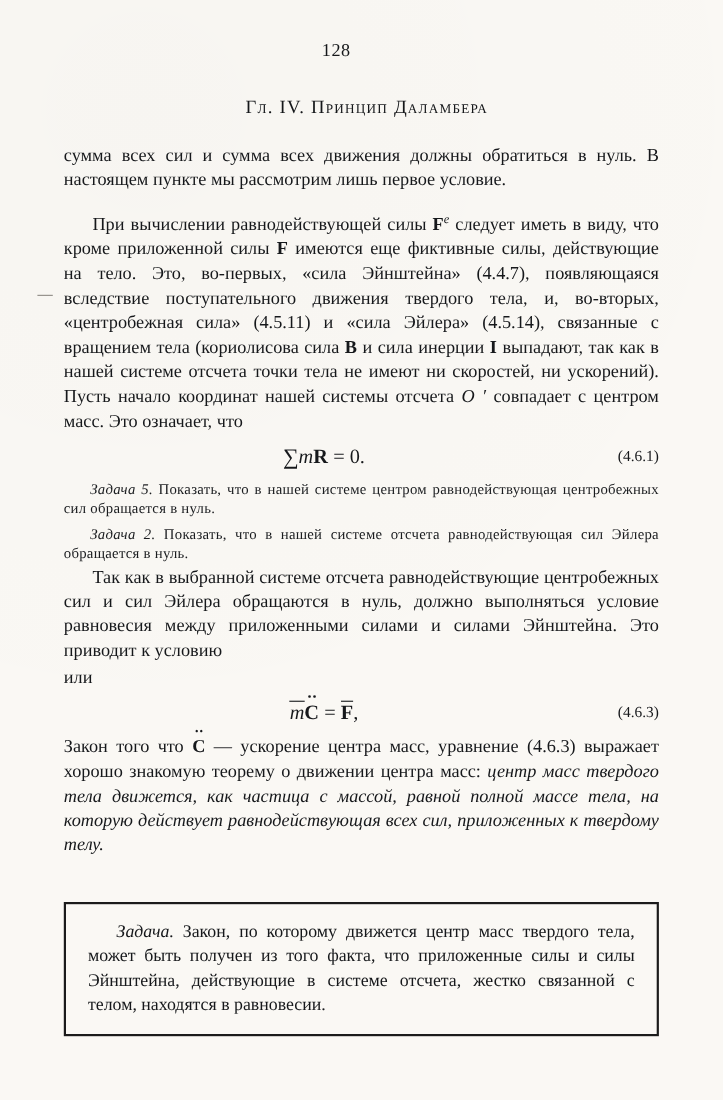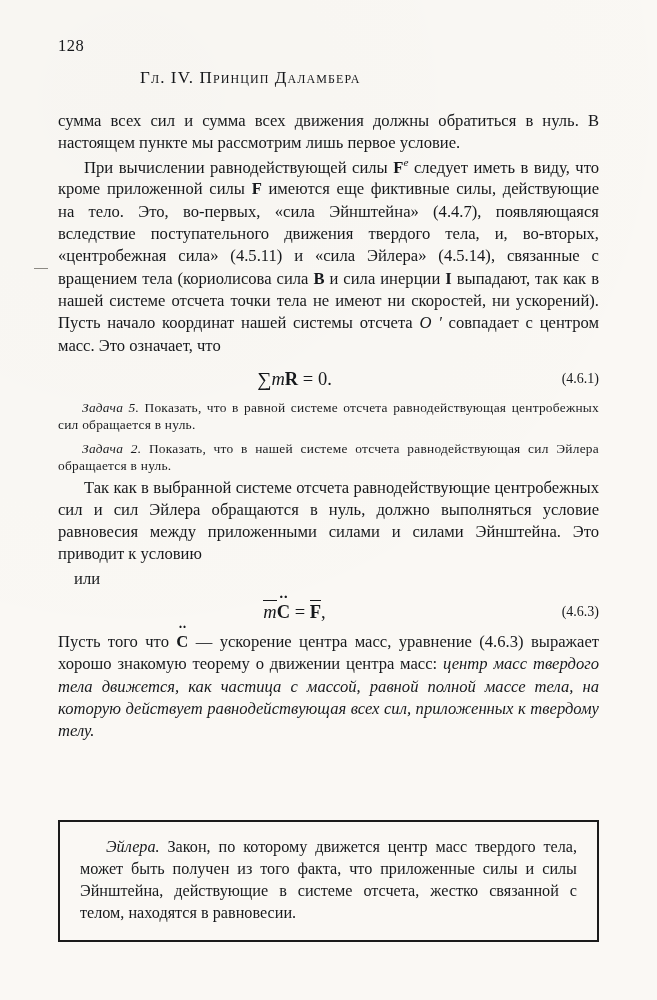--- a/index.html
+++ b/index.html
@@ -19,22 +19,23 @@
     width: 657px;
     height: 1000px;
     box-sizing: border-box;
     padding: 36px 58px 20px 58px;
     background:
       radial-gradient(circle at 20% 10%, rgba(0,0,0,0.012), rgba(0,0,0,0) 60%),
       #faf8f4;
   }
   .header {
     display: flex;
-    align-items: flex-start;
+    align-items: center;
     margin-bottom: 22px;
+    flex-direction: column;
   }
   .folio {
     font-size: 16.5px;
     letter-spacing: 0.5px;
     width: 72px;
     color: #15171a;
   }
   .running-title {
     flex: 1;
     text-align: left;
@@ -119,21 +120,21 @@
     position: absolute;
     left: 50%;
     transform: translateX(-50%);
     top: -0.72em;
     font-size: 0.82em;
     letter-spacing: -0.5px;
     line-height: 1;
   }
   .word-or {
     font-size: 16.6px;
-    margin: 2px 0 0 16px;
+    margin: 2px 0 0 0;
   }
   .italic {
     font-style: italic;
   }
   .resume-box {
     position: absolute;
     left: 58px;
     right: 58px;
     bottom: 58px;
     border: 2.2px solid #1b1b1b;
@@ -147,21 +148,21 @@
   .resume-label {
     font-style: italic;
   }
   .tick {
     position: absolute;
     left: 34px;
     top: 268px;
     width: 14px;
     border-top: 1.2px solid #8d8a84;
   }
-  .para + .para { margin-top: 0; }
+  .para + .para { margin-top: 18px; }
 </style>
 </head>
 <body>
 
 <div class="page">
 
   <div class="tick"></div>
 
   <div class="header">
     <div class="folio">128</div>
@@ -173,40 +174,40 @@
     <p class="para noindent"><span>сумма всех сил и сумма всех движения должны обратиться в нуль. В настоящем пункте мы рассмотрим лишь первое условие.</span></p>
 
     <p class="para"><span>При вычислении равнодействующей  силы </span><span class="bold-up">F</span><sup style="font-style:italic;font-size:0.68em">e</sup><span> следует иметь в виду, что кроме приложенной силы </span><span class="bold-up">F</span><span> имеются еще фиктивные силы, действующие на тело. Это, во-первых, «сила Эйнштейна» (4.4.7), появляющаяся вследствие поступательного движения твердого тела, и, во-вторых, «центробежная сила» (4.5.11) и «сила Эйлера» (4.5.14), связанные с вращением тела (кориолисова сила </span><span class="bold-up">B</span><span> и сила инерции </span><span class="bold-up">I</span><span> выпадают, так как в нашей системе отсчета точки тела не имеют ни скоростей, ни ускорений). Пусть начало координат нашей системы отсчета </span><span class="italic">O ′</span><span> совпадает с центром масс. Это означает,  что</span></p>
 
     <div class="formula-row">
       <div class="spacer-left"></div>
       <div class="formula-center"><span class="sigma">∑</span><span class="eq-italic">m</span><span class="bold-up">R</span><span> = 0.</span></div>
       <div class="formula-num">(4.6.1)</div>
     </div>
 
-    <p class="small-task"><span class="italic">Задача 5.</span><span> Показать, что в равной системе отсчета равнодействующая центробежных сил обращается в нуль.</span></p>
+    <p class="small-task"><span class="italic">Задача 5.</span><span> Показать, что в нашей системе центром равнодействующая центробежных сил обращается в нуль.</span></p>
 
     <p class="small-task"><span class="italic">Задача 2.</span><span> Показать, что в нашей системе отсчета равнодействующая сил Эйлера обращается в нуль.</span></p>
 
     <p class="para"><span>Так как в выбранной системе отсчета равнодействующие центробежных сил и сил Эйлера обращаются в нуль, должно выполняться условие  равновесия между приложенными силами и силами Эйнштейна. Это приводит к  условию</span></p>
 
 
     <div class="word-or">или</div>
 
     <div class="formula-row">
       <div class="spacer-left"></div>
       <div class="formula-center"><span class="eq-italic ovl">m</span><span class="bold-up ddot">C</span><span> = </span><span class="bold-up ovl">F</span><span>,</span></div>
       <div class="formula-num">(4.6.3)</div>
     </div>
 
 
 
-    <p class="para noindent"><span>Пусть того что </span><span class="bold-up ddot">C</span><span> — ускорение центра масс, уравнение (4.6.3) выражает хорошо знакомую теорему о движении центра масс: </span><span class="italic">центр масс твердого тела движется, как частица с массой, равной полной массе тела, на которую действует равнодействующая всех сил, приложенных к твердому телу.</span></p>
+    <p class="para noindent"><span>Закон того что </span><span class="bold-up ddot">C</span><span> — ускорение центра масс, уравнение (4.6.3) выражает хорошо знакомую теорему о движении центра масс: </span><span class="italic">центр масс твердого тела движется, как частица с массой, равной полной массе тела, на которую действует равнодействующая всех сил, приложенных к твердому телу.</span></p>
 
   </div>
 
   <div class="resume-box">
     <div class="body-text">
-      <p class="para"><span class="resume-label">Эйлера.</span><span> Закон, по которому движется центр масс твердого тела, может быть получен из того факта, что приложенные силы и силы Эйнштейна, действующие в системе отсчета, жестко связанной с телом, находятся  в  равновесии.</span></p>
+      <p class="para"><span class="resume-label">Задача.</span><span> Закон, по которому движется центр масс твердого тела, может быть получен из того факта, что приложенные силы и силы Эйнштейна, действующие в системе отсчета, жестко связанной с телом, находятся  в  равновесии.</span></p>
     </div>
   </div>
 
 </div>
 
 </body></html>

